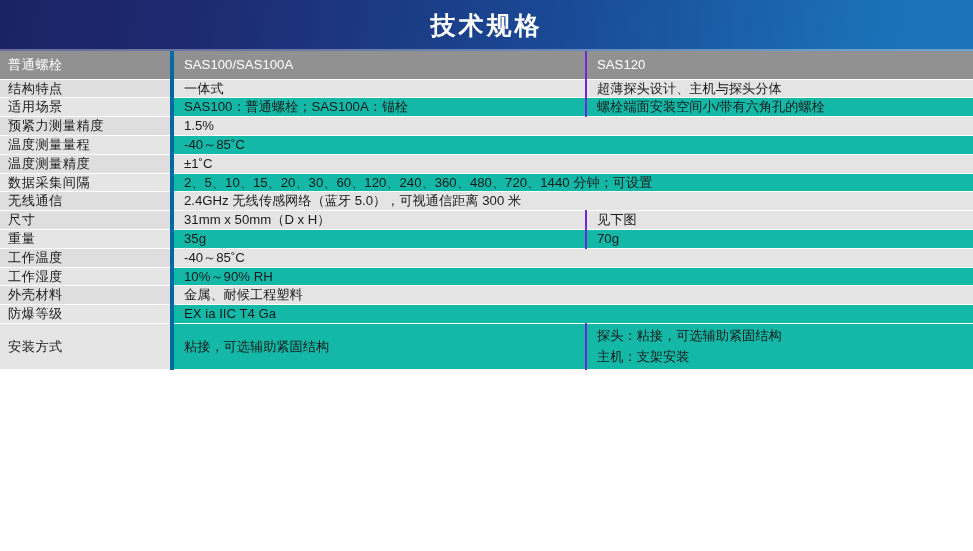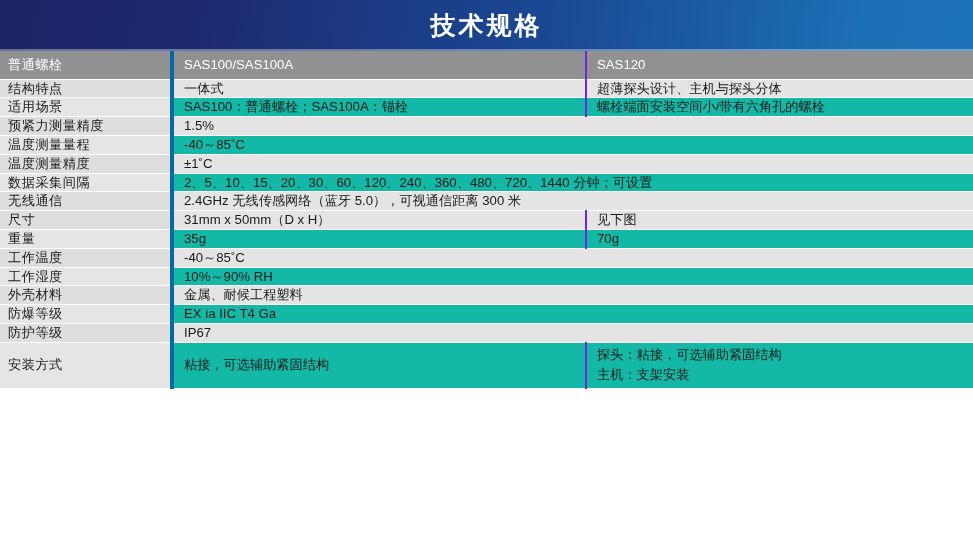--- a/index.html
+++ b/index.html
@@ -202,24 +202,20 @@
       <tr class="row-a">
         <td class="label-cell">外壳材料</td>
         <td class="val-wide" colspan="2">金属、耐候工程塑料</td>
       </tr>
 
       <tr class="row-b">
         <td class="label-cell">防爆等级</td>
         <td class="val-wide" colspan="2">EX ia IIC T4 Ga</td>
       </tr>
 
-      <tr class="row-a">
-        <td class="label-cell">防护等级</td>
-        <td class="val-wide" colspan="2">IP67</td>
-      </tr>
 
       <tr class="row-b row-tall">
         <td class="label-cell">安装方式</td>
         <td class="val-cell">粘接，可选辅助紧固结构</td>
         <td class="val-cell-2 multiline">
           <span class="line">探头：粘接，可选辅助紧固结构</span>
           <span class="line">主机：支架安装</span>
         </td>
       </tr>
 

